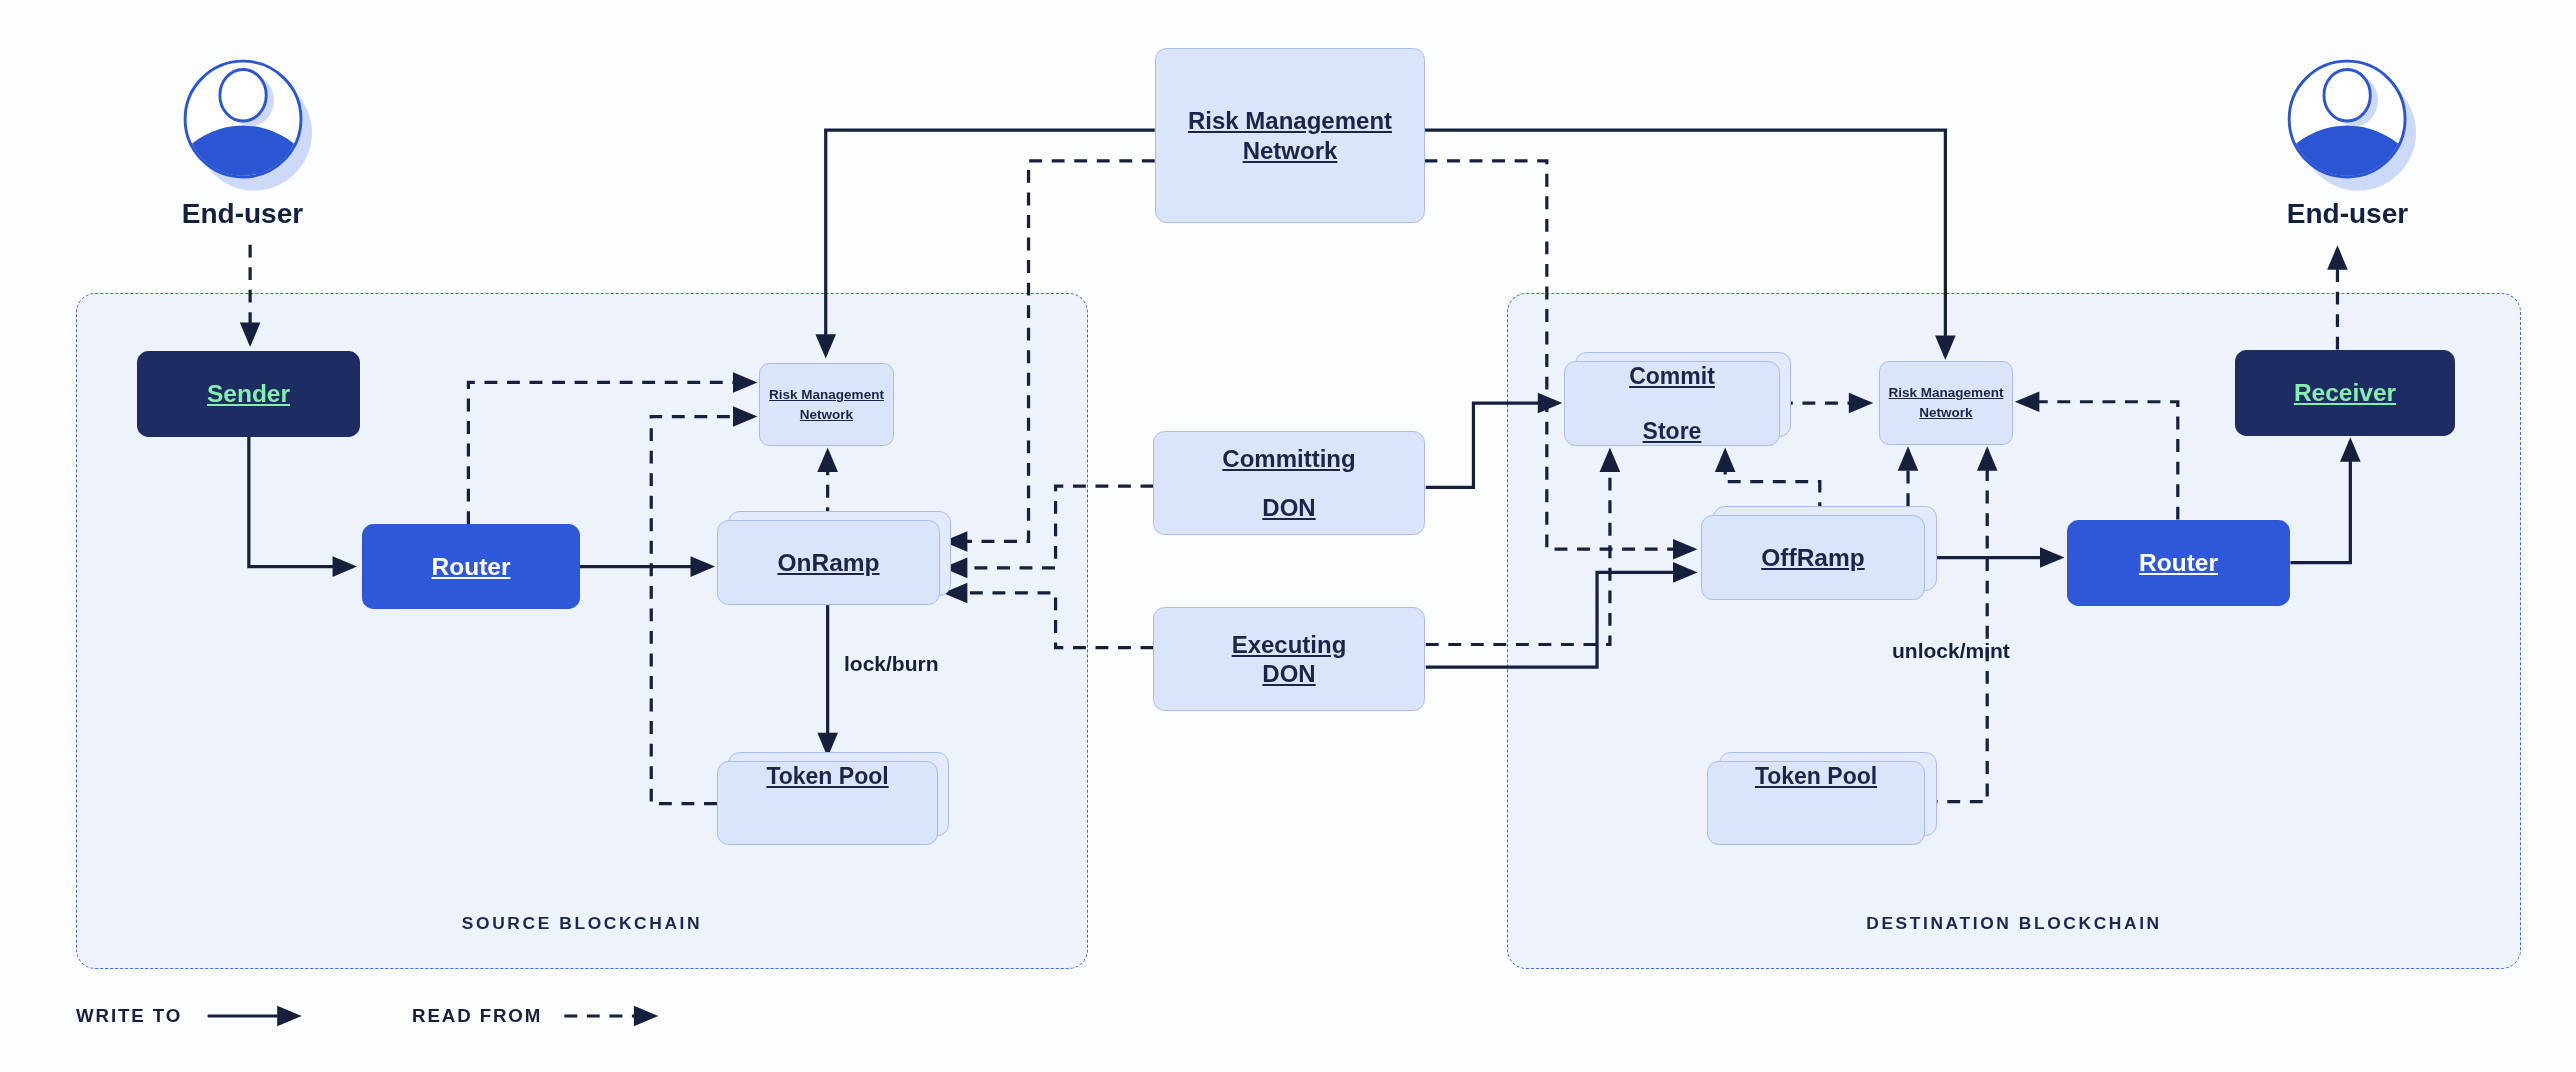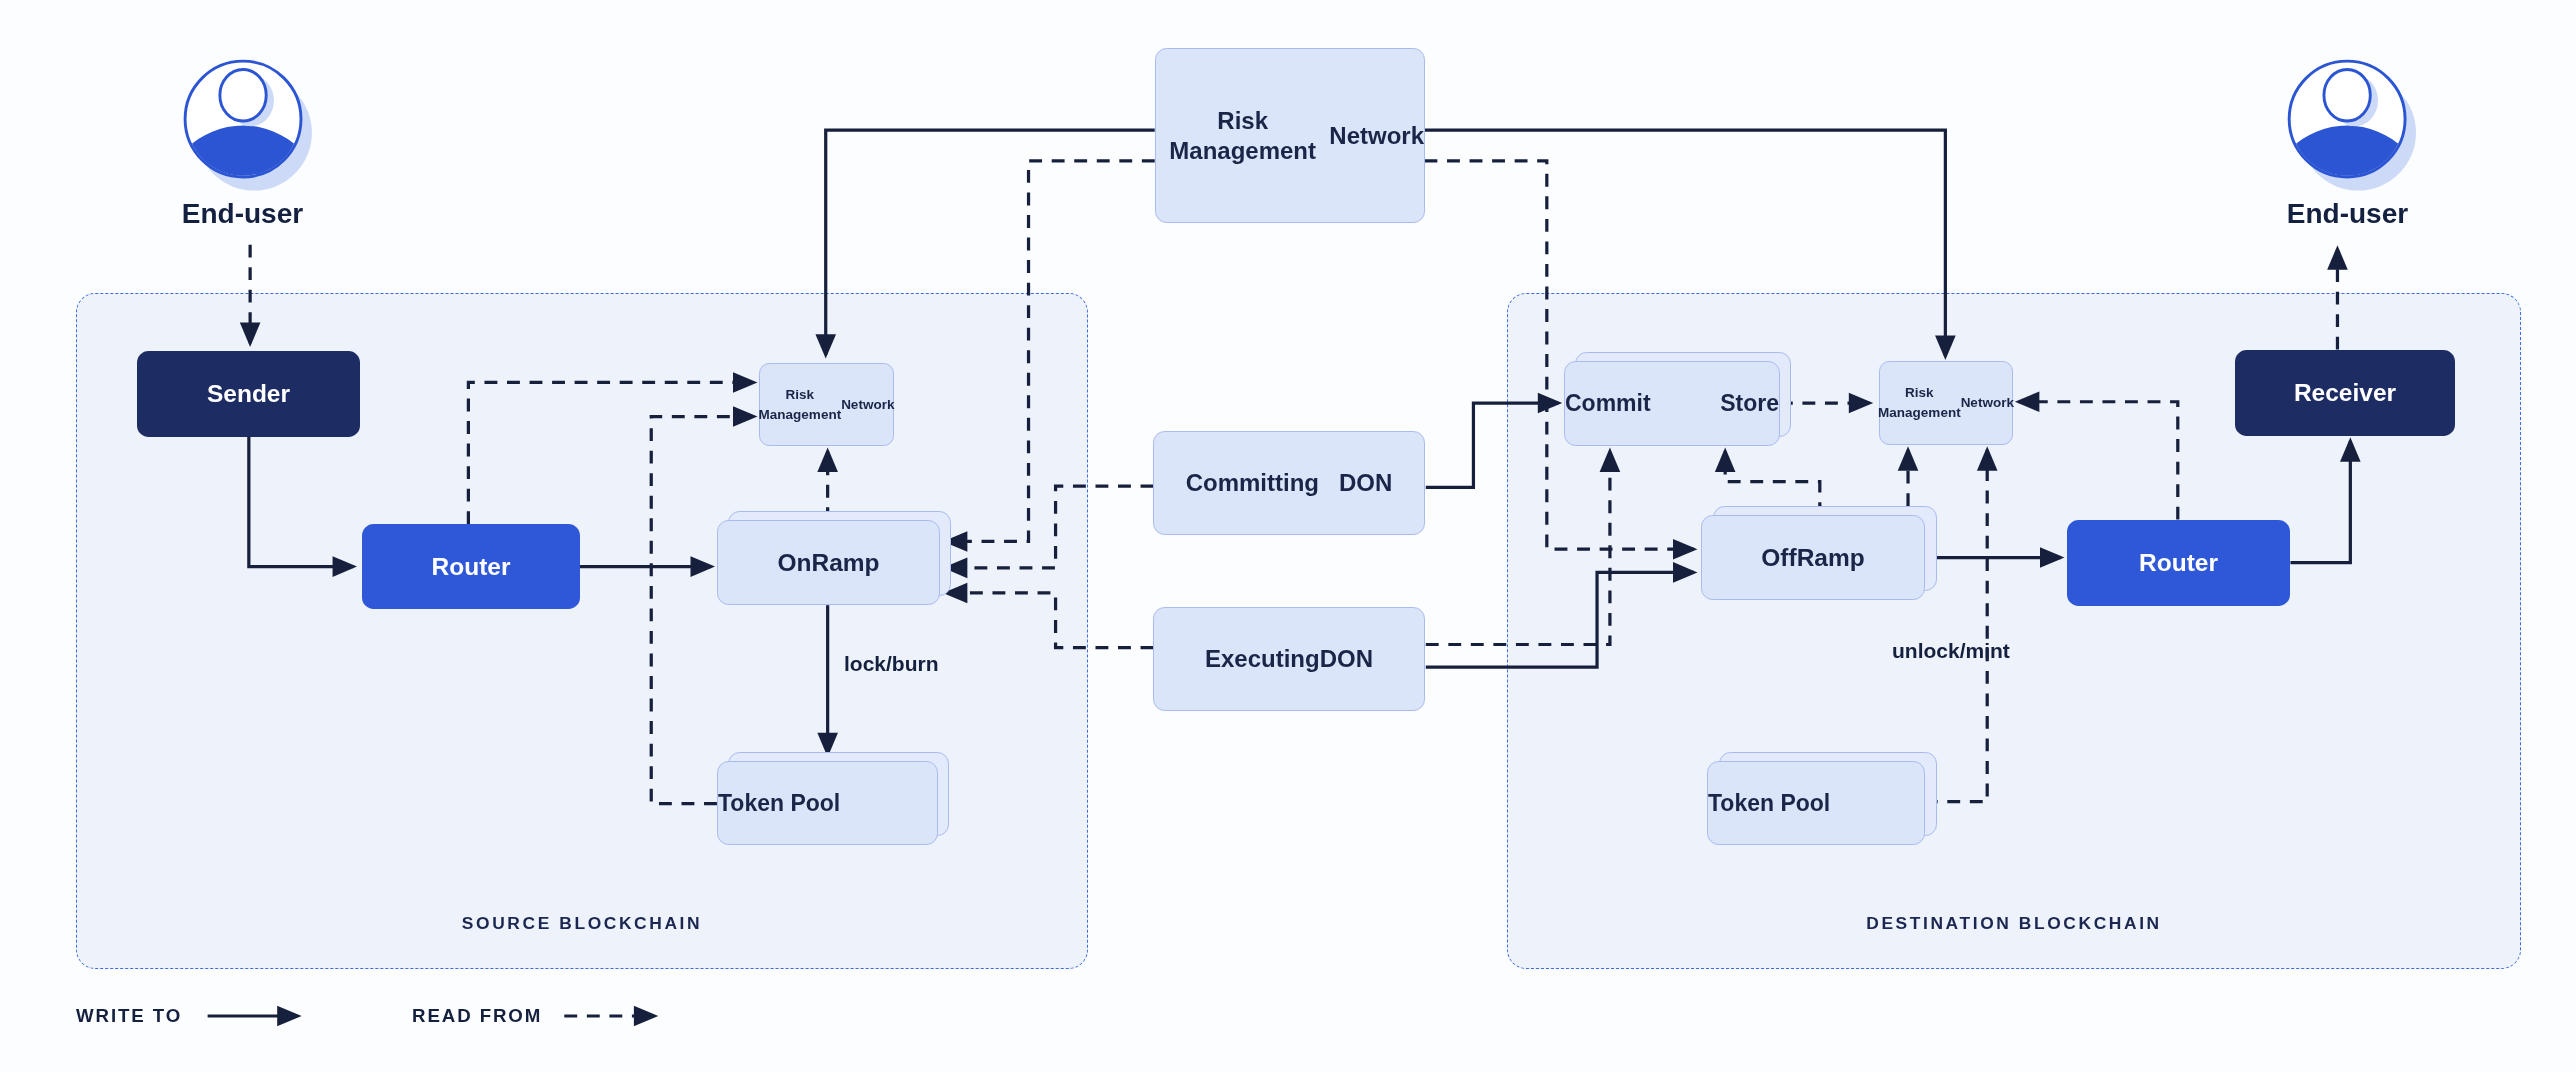--- a/index.html
+++ b/index.html
@@ -12,29 +12,29 @@
   .container-box{
     position:absolute;box-sizing:border-box;
     background:#edf2fb;border:1.9px dashed #3f6ce2;border-radius:19.3px;
   }
   .caption{
     position:absolute;text-align:center;font-weight:bold;
     font-size:17.4px;letter-spacing:2.6px;color:#1b2750;
   }
   .node{
     position:absolute;box-sizing:border-box;display:flex;
-    flex-direction:row;align-items:center;justify-content:center;
-    border-radius:11.6px;font-weight:bold;text-align:center;line-height:1.22;
+    flex-direction:column;align-items:center;justify-content:center;
+    border-radius:11.6px;font-weight:bold;text-align:center;line-height:1.22;text-decoration:underline;
   }
   .light{background:#dbe5fa;border:1.9px solid #a9bbee;color:#1b2547;}
   .backcard{
     position:absolute;box-sizing:border-box;border-radius:11.6px;
     background:#e3eafc;border:1.9px solid #a9bbee;
   }
-  .dark{background:#1e2c64;color:#ffffff;}
+  .dark{background:#1e2c64;color:#86efac;}
   .blue{background:#2f58d8;color:#ffffff;}
   .fs38{font-size:24.5px;}
   .fs36{font-size:23px;justify-content:space-between;}
   .fs21{font-size:13.5px;line-height:1.45;}
   .edge-label{
     position:absolute;font-weight:bold;font-size:21px;color:#15203f;
   }
   .user-label{
     position:absolute;font-weight:bold;font-size:28px;color:#13203f;
     text-align:center;width:193px;

